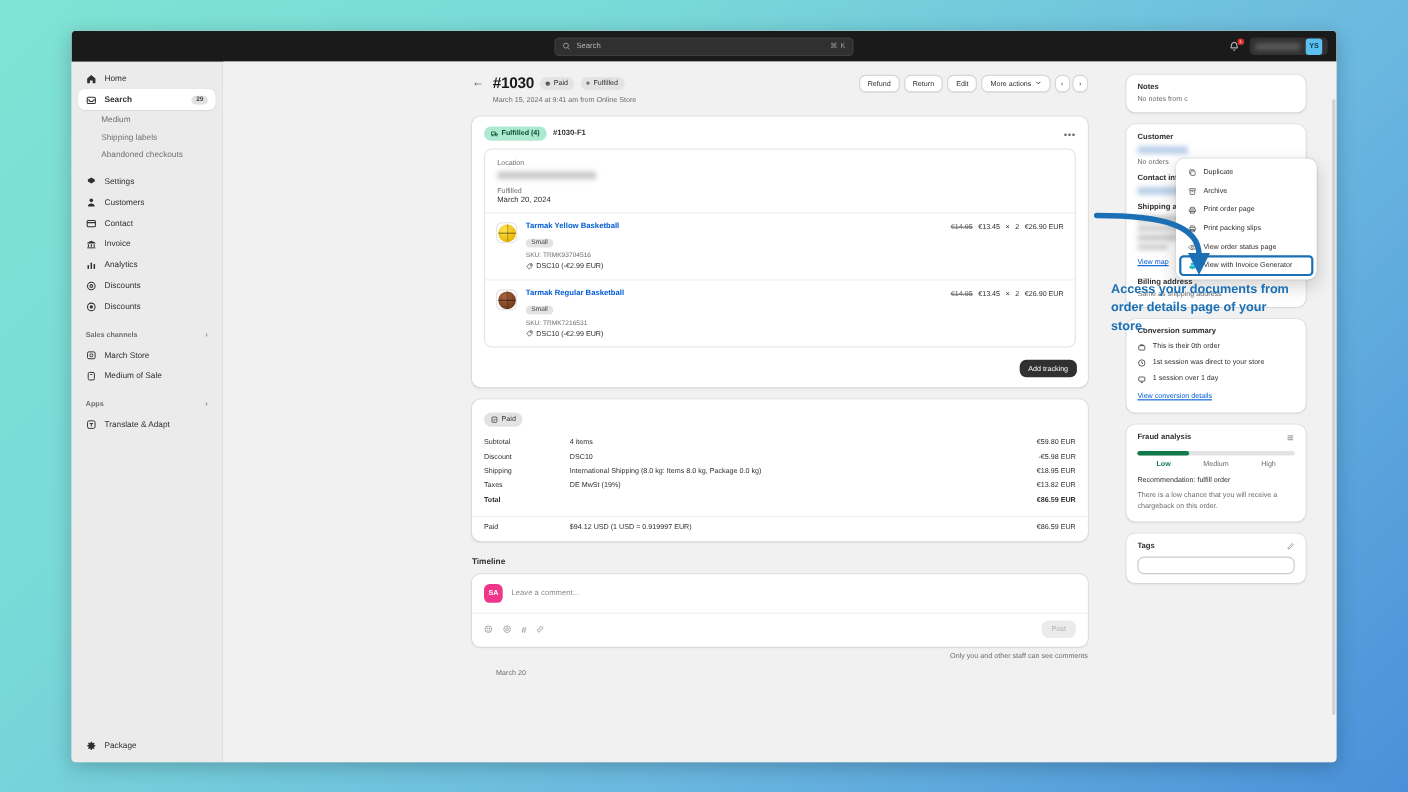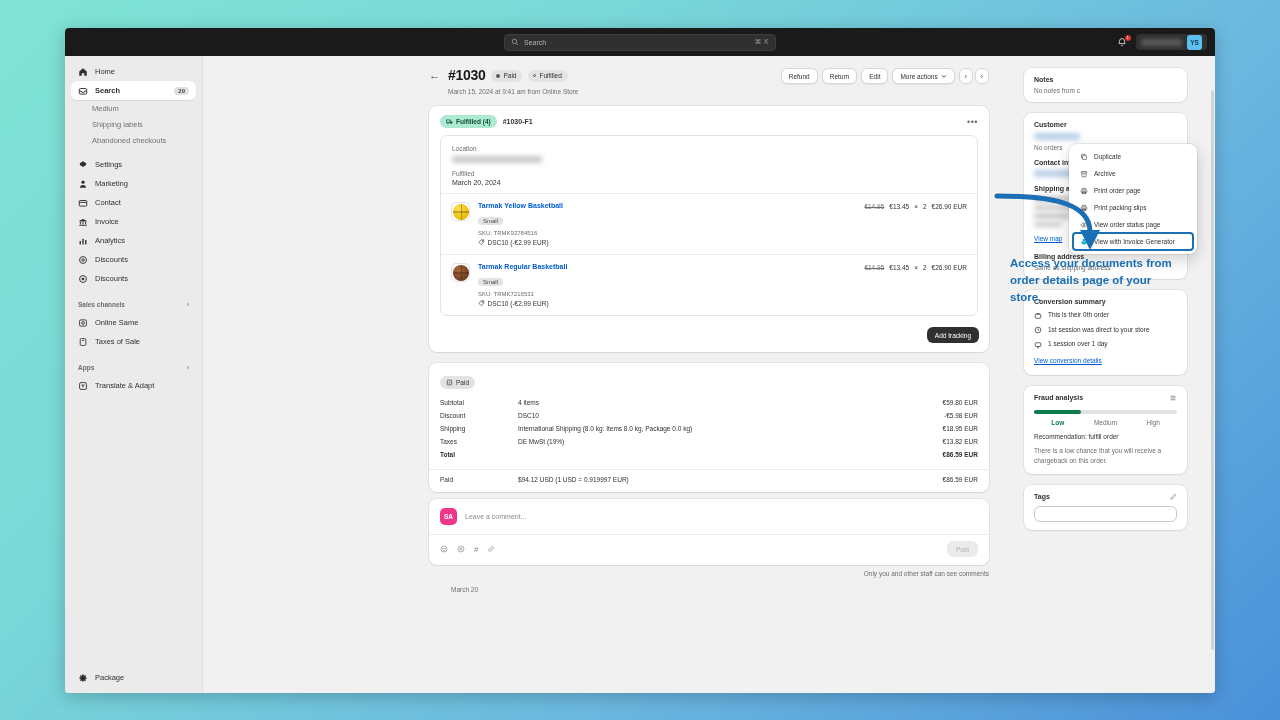--- a/index.html
+++ b/index.html
@@ -320,21 +320,21 @@
           </span>
         <span>Settings</span>
       </div>
       <div class="nav-item">
         <span class="sb-icon">
             <svg viewBox="0 0 16 16" fill="#303030">
               <circle cx="8" cy="5" r="2.6"></circle>
               <path d="M3 14c0-2.8 2.2-4.5 5-4.5s5 1.7 5 4.5z"></path>
             </svg>
           </span>
-        <span>Marketing</span>
+        <span>Customers</span>
       </div>
       <div class="nav-item">
         <span class="sb-icon">
             <svg viewBox="0 0 16 16" fill="none" stroke="#303030" stroke-width="1.5">
               <rect x="2" y="4" width="12" height="9" rx="1.5"></rect>
               <path d="M2 7h12"></path>
             </svg>
           </span>
         <span>Contact</span>
       </div>
@@ -383,30 +383,30 @@
         <span>Sales channels</span>
         <span class="chev">›</span>
       </div>
       <div class="nav-item">
         <span class="sb-icon">
             <svg viewBox="0 0 16 16" fill="none" stroke="#303030" stroke-width="1.4">
               <rect x="2.5" y="3" width="11" height="10" rx="2"></rect>
               <circle cx="8" cy="8" r="2.2"></circle>
             </svg>
           </span>
-        <span>Online Same</span>
+        <span>March Store</span>
       </div>
       <div class="nav-item">
         <span class="sb-icon">
             <svg viewBox="0 0 16 16" fill="none" stroke="#303030" stroke-width="1.4">
               <rect x="3.5" y="2.5" width="9" height="11" rx="2"></rect>
               <path d="M6.5 5.5h3"></path>
             </svg>
           </span>
-        <span>Taxes of Sale</span>
+        <span>Medium of Sale</span>
       </div>
 
       <div class="nav-group-head">
         <span>Apps</span>
         <span class="chev">›</span>
       </div>
       <div class="nav-item">
         <span class="sb-icon">
             <svg viewBox="0 0 16 16" fill="none" stroke="#303030" stroke-width="1.4">
               <rect x="2.5" y="2.5" width="11" height="11" rx="2.5"></rect>
@@ -595,20 +595,21 @@
           <div class="sum-sep"></div>
           <div class="paid-row">
             <div class="sum-row" style="padding:0">
               <span class="c1">Paid</span>
               <span class="c2">$94.12 USD (1 USD = 0.919997 EUR)</span>
               <span class="c3">€86.59 EUR</span>
             </div>
           </div>
         </div>
 
+        <div class="tl-title">Timeline</div>
         <div class="tl-card">
           <div class="tl-input-row">
             <span class="avatar-pink">SA</span>
             <span class="tl-placeholder">Leave a comment...</span>
           </div>
           <div class="tl-tools">
             <span class="ti">
               <svg viewBox="0 0 16 16" width="8" height="8" fill="none" stroke="#8a8a8a" stroke-width="1.3">
                   <circle cx="8" cy="8" r="6"></circle>
                   <circle cx="6" cy="6.5" r=".7" fill="#8a8a8a"></circle>

